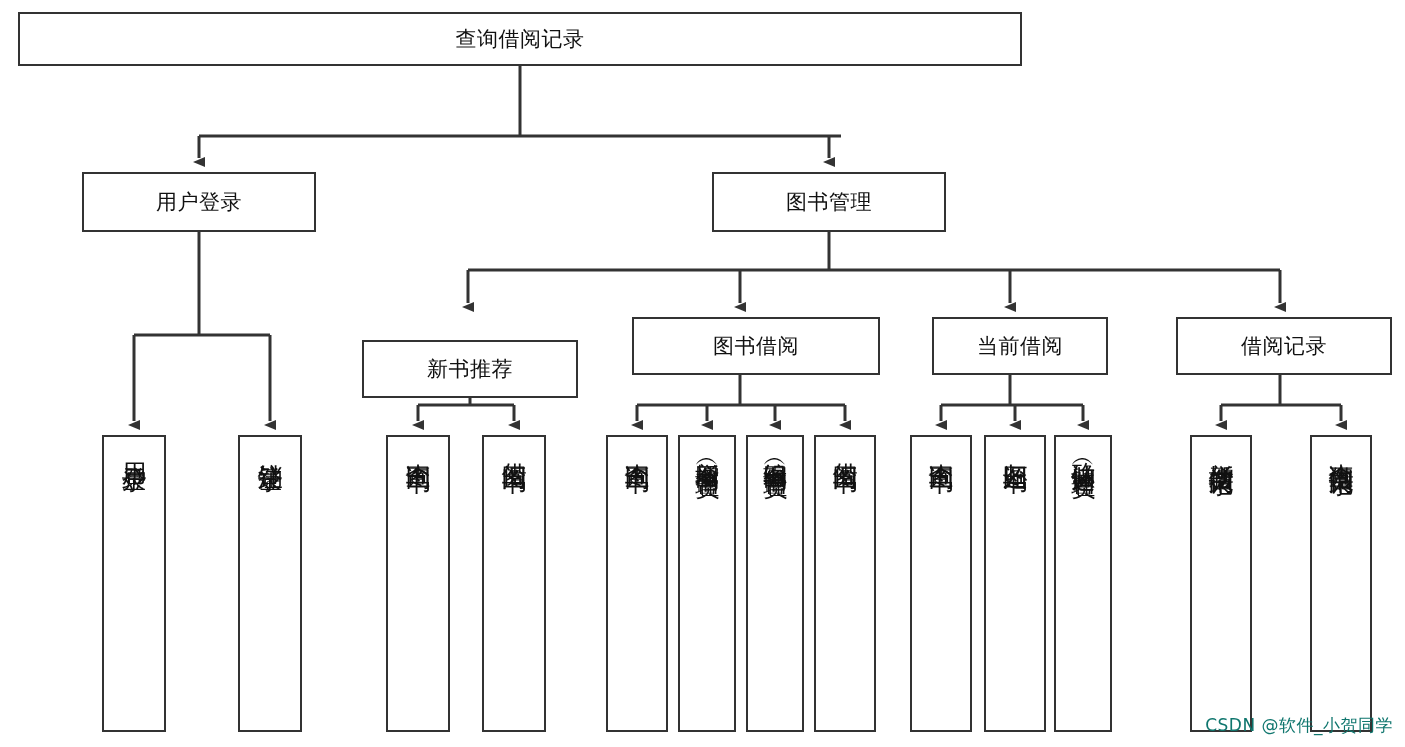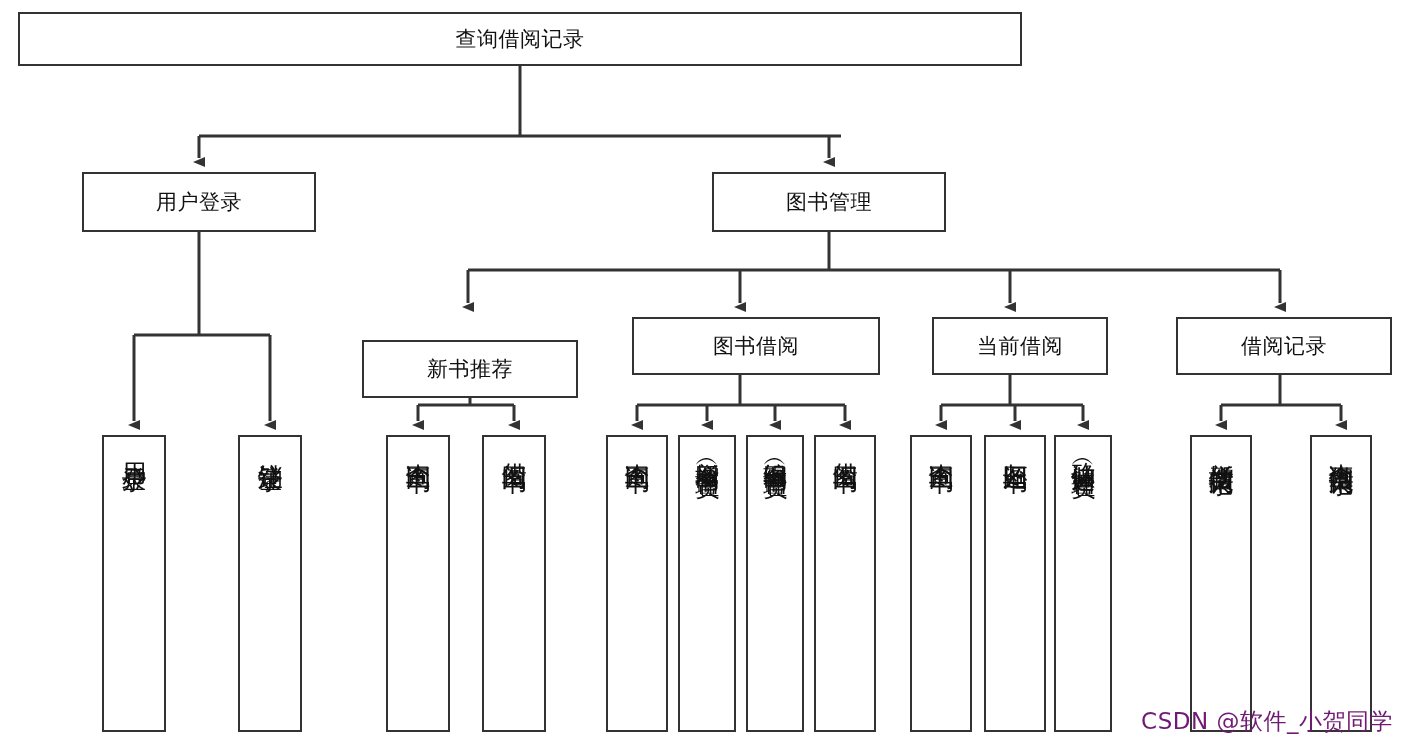--- a/index.html
+++ b/index.html
@@ -59,22 +59,22 @@
     letter-spacing: 2px;
     white-space: nowrap;
   }
   .node.vert.tall .label {
     font-size: 24px;
   }
   #watermark {
     position: absolute;
     right: 12px;
     bottom: 10px;
-    font-size: 23px;
-    color: #701a75;
+    font-size: 17px;
+    color: #0f766e;
     white-space: nowrap;
     letter-spacing: 0.5px;
     margin-left: 36px;
   }
 </style>
 </head>
 <body>
 
 <div id="canvas">
 

